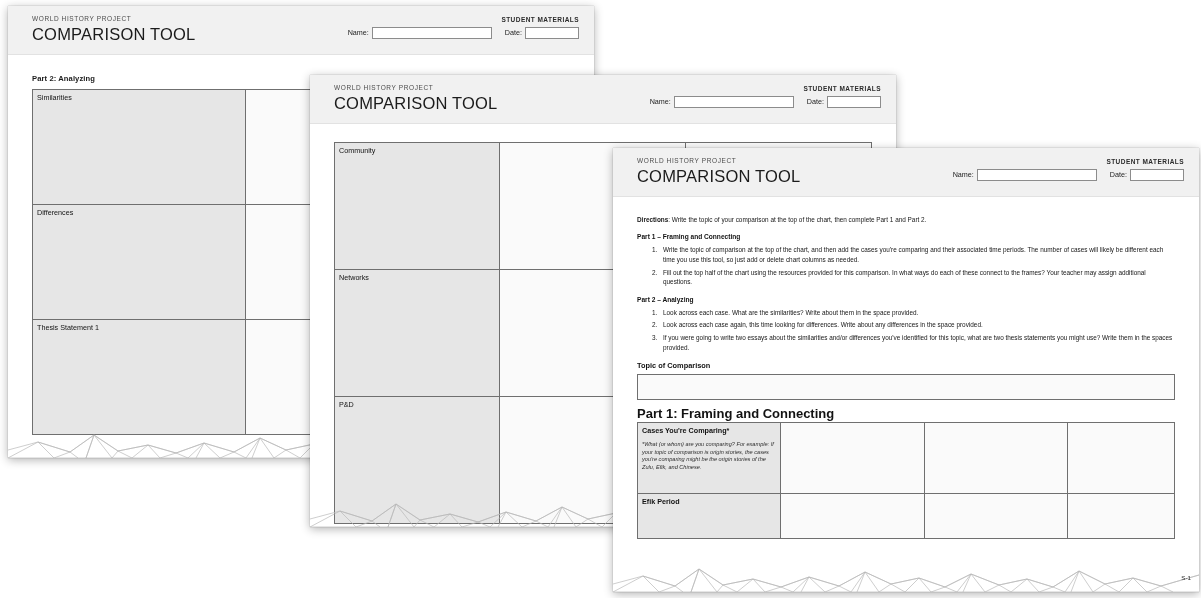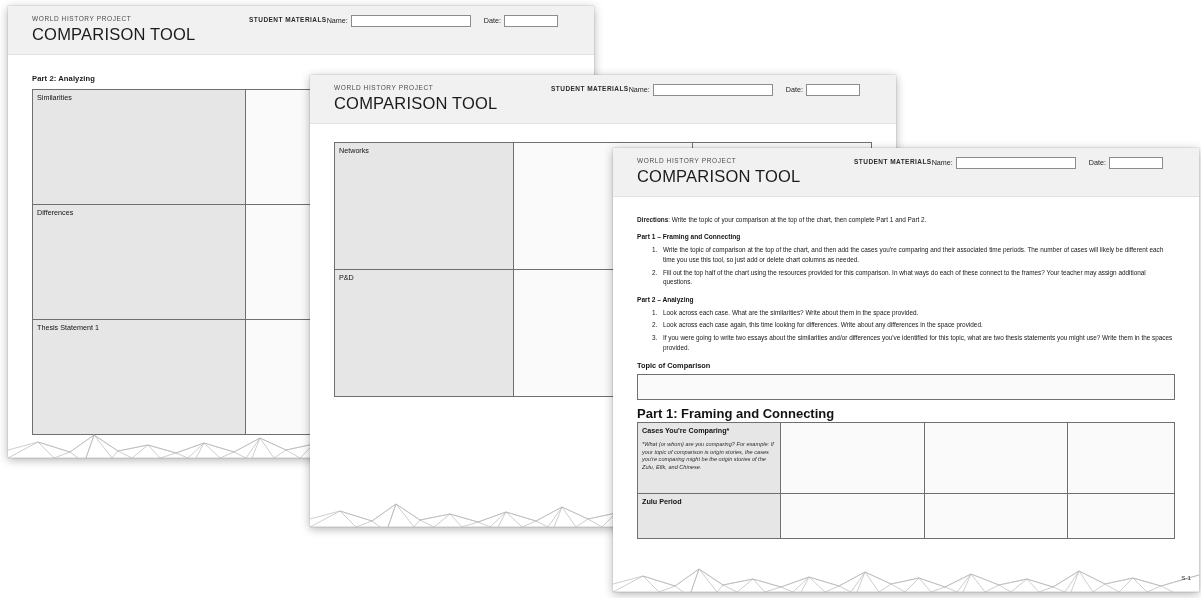--- a/index.html
+++ b/index.html
@@ -27,22 +27,22 @@
   .hdr-left{position:absolute;left:24px;top:8px;}
   .kicker{
     font-size:6.5px;letter-spacing:.6px;color:#4c4c4c;
     font-weight:400;line-height:9px;text-transform:uppercase;
   }
   .title{
     font-size:16.5px;letter-spacing:.2px;color:#1b1b1b;
     font-weight:400;line-height:20px;margin-top:1px;
   }
   .hdr-right{
-    position:absolute;right:36px;top:9px;
-    display:flex;flex-direction:row;align-items:flex-end;
+    position:absolute;right:15px;top:9px;
+    display:flex;flex-direction:column;align-items:flex-end;
   }
   .student-materials{
     font-size:6.5px;font-weight:700;letter-spacing:.45px;color:#2b2b2b;
     text-transform:uppercase;line-height:9px;margin-bottom:3px;
   }
   .fieldrow{display:flex;align-items:center;gap:3px;}
   .flabel{font-size:7.2px;color:#222;line-height:10px;}
   .fbox{
     background:#fff;border:1px solid #8c8c8c;height:10px;
   }
@@ -192,20 +192,27 @@
           <span class="fgap"></span>
           <span class="flabel">Date:</span>
           <span class="fbox date"></span>
         </div>
       </div>
     </div>
 
     <div class="body">
       <table class="tbl">
         <tbody>
+            <tr>
+          <td class="lab" style="width:29%;height:120px;">
+            <div class="lab-t">Community</div>
+          </td>
+          <td style="width:33%;"></td>
+          <td></td>
+        </tr>
         <tr>
           <td class="lab" style="height:120px;">
             <div class="lab-t">Networks</div>
           </td>
           <td></td>
           <td></td>
         </tr>
         <tr>
           <td class="lab" style="height:120px;">
             <div class="lab-t">P&amp;D</div>
@@ -279,21 +286,21 @@
           <td class="lab" style="width:25%;height:64px;">
             <div class="lab-t b">Cases You're Comparing*</div>
             <div class="note">*What (or whom) are you comparing? For example: If your topic of comparison is origin stories, the cases you're comparing might be the origin stories of the Zulu, Efik, and Chinese.</div>
           </td>
           <td style="width:25%;"></td>
           <td style="width:25%;"></td>
           <td></td>
         </tr>
         <tr>
           <td class="lab" style="height:38px;">
-            <div class="lab-t b">Zulu Period</div>
+            <div class="lab-t b">Efik Period</div>
           </td>
           <td></td>
           <td></td>
           <td></td>
         </tr>
       </tbody>
         </table>
     </div>
 
     <div class="foot">

